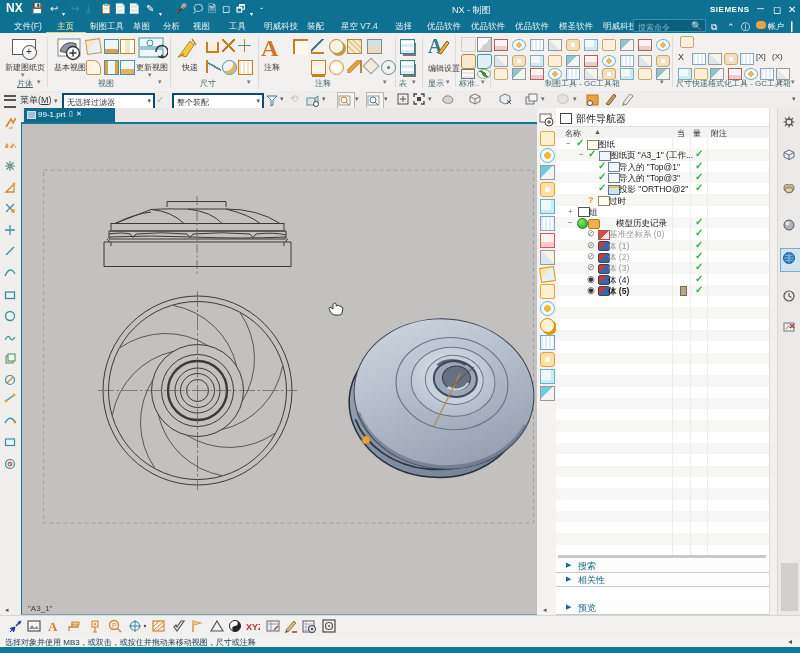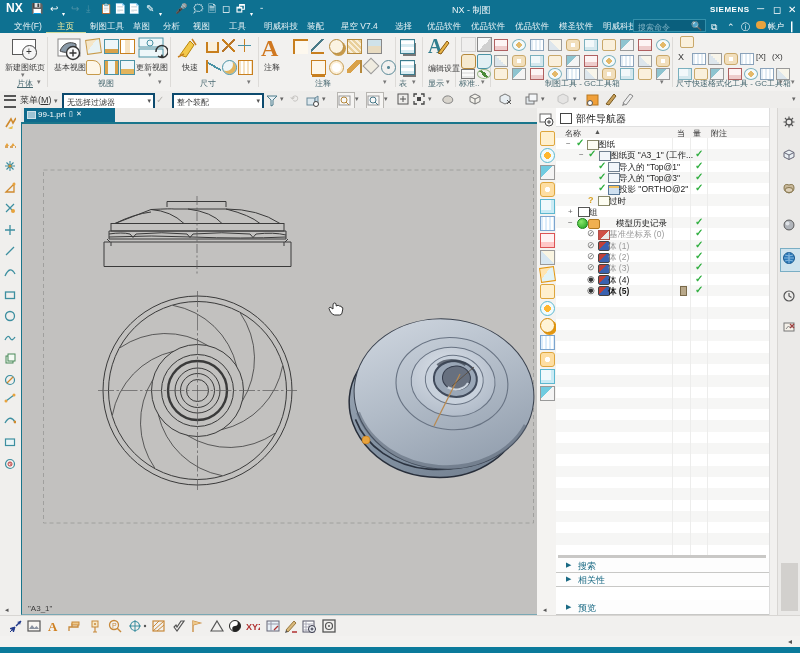--- a/index.html
+++ b/index.html
@@ -780,16 +780,17 @@
           <circle cx="10" cy="10" r="3.5" fill="#f0f4f8" stroke="#334"></circle>
           <path d="M8.5 10 h3 M10 8.5 v3" stroke="#334"></path>
         </svg></div>
     <div class="abs" style="left:322px;top:3px;width:14px;height:14px;"><svg width="14" height="14">
           <rect x="1" y="1" width="12" height="12" fill="none" stroke="#555" stroke-width="1.3"></rect>
           <circle cx="7" cy="7" r="3.5" fill="none" stroke="#555" stroke-width="1.2"></circle>
           <circle cx="7" cy="7" r="1" fill="#555"></circle>
         </svg></div>
   </div>
   <div class="abs" id="statusbar">
+    <span style="position:absolute;left:5px;top:1px;">选择对象并使用 MB3，或双击，或按住并拖动来移动视图，尺寸或注释</span>
     <span style="position:absolute;right:8px;top:1px;color:#555;">◂</span>
   </div>
   <div class="abs" id="tealfoot"></div>
 </div>
 
 </body></html>

